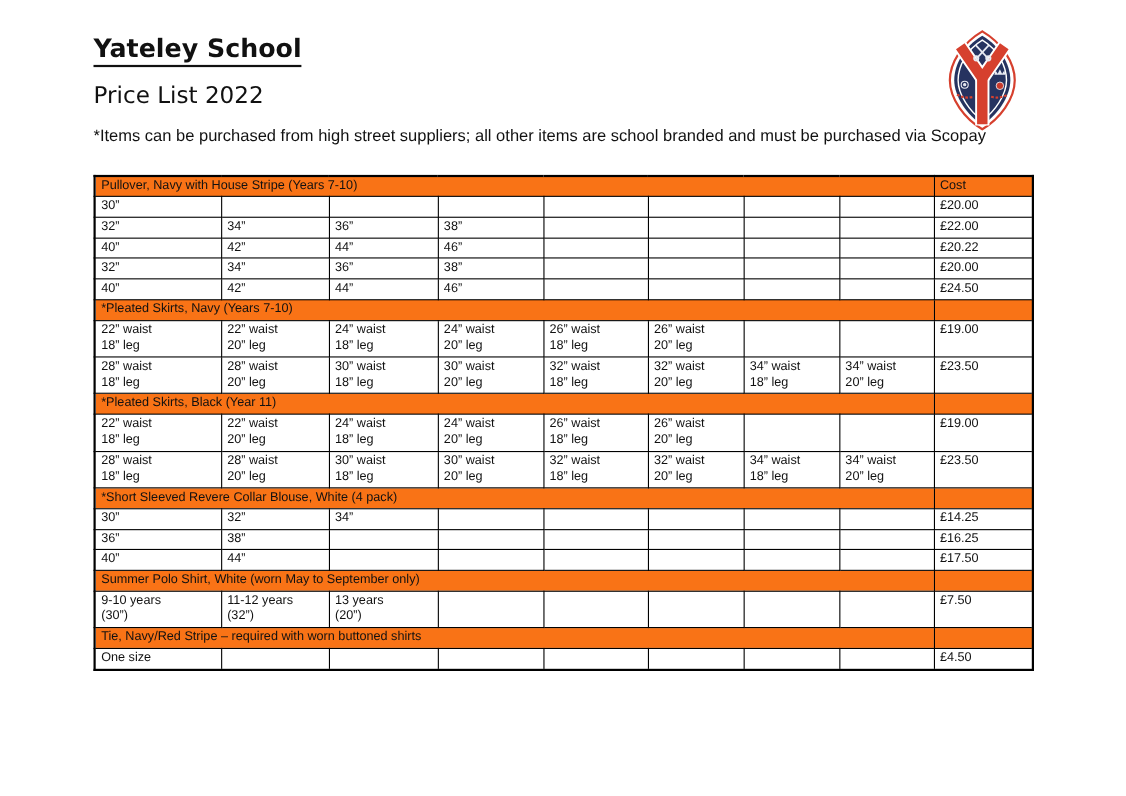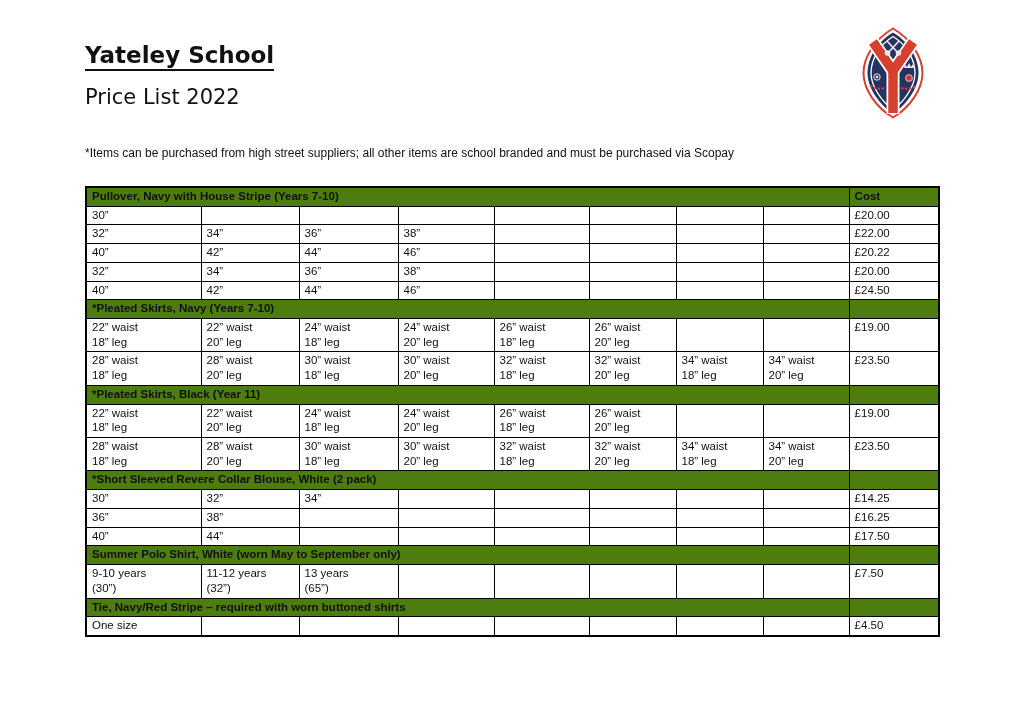--- a/index.html
+++ b/index.html
@@ -11,43 +11,43 @@
     font-family: "Liberation Sans", sans-serif;
     color: #111111;
   }
   .doc {
     position: relative;
     width: 1024px;
     height: 724px;
     overflow: hidden;
   }
   .doc-inner {
-    padding: 42px 86px 0 85px;
+    padding: 32px 86px 0 85px;
   }
   h1.page-title {
     font-family: "DejaVu Sans", sans-serif;
     font-size: 23px;
     font-weight: bold;
     margin: 0;
     line-height: 1.15;
   }
   h1.page-title span {
     border-bottom: 2.5px solid #111;
     padding-bottom: 1px;
   }
   h2.page-subtitle {
     font-family: "DejaVu Sans", sans-serif;
     font-size: 21px;
     font-weight: normal;
     margin: 17px 0 0 0;
     line-height: 1.15;
   }
   .note {
-    font-size: 12px;
-    margin-top: 36px;
+    font-size: 15px;
+    margin-top: 15px;
     line-height: 1.2;
   }
   .logo {
     position: absolute;
     top: 27px;
     left: 857px;
     width: 72px;
     height: 92px;
   }
   table.price-table {
@@ -60,22 +60,22 @@
   table.price-table td {
     border: 1px solid #000;
     padding: 1px 5px 2px 5px;
     font-size: 11.5px;
     line-height: 1.28;
     vertical-align: top;
     white-space: pre-line;
     overflow: hidden;
   }
   tr.section td {
-    background: #4d7c0f;
-    font-weight: bold;
+    background: #f97316;
+    font-weight: normal;
   }
 </style>
 </head>
 <body>
 
 <div class="doc">
 
   <div class="logo">
     <svg viewBox="0 0 72 92" width="72" height="92">
 
@@ -265,21 +265,21 @@
 18” leg</td>
             <td>32” waist
 20” leg</td>
             <td>34” waist
 18” leg</td>
             <td>34” waist
 20” leg</td>
             <td>£23.50</td>
           </tr>
           <tr class="section">
-            <td colspan="8">*Short Sleeved Revere Collar Blouse, White (2 pack)</td>
+            <td colspan="8">*Short Sleeved Revere Collar Blouse, White (4 pack)</td>
             <td></td>
           </tr>
           <tr>
             <td>30”</td>
             <td>32”</td>
             <td>34”</td>
             <td></td>
             <td></td>
             <td></td>
             <td></td>
@@ -311,21 +311,21 @@
           <tr class="section">
             <td colspan="8">Summer Polo Shirt, White (worn May to September only)</td>
             <td></td>
           </tr>
           <tr>
             <td>9-10 years
 (30”)</td>
             <td>11-12 years
 (32”)</td>
             <td>13 years
-(65”)</td>
+(20”)</td>
             <td></td>
             <td></td>
             <td></td>
             <td></td>
             <td></td>
             <td>£7.50</td>
           </tr>
           <tr class="section">
             <td colspan="8">Tie, Navy/Red Stripe – required with worn buttoned shirts</td>
             <td></td>

